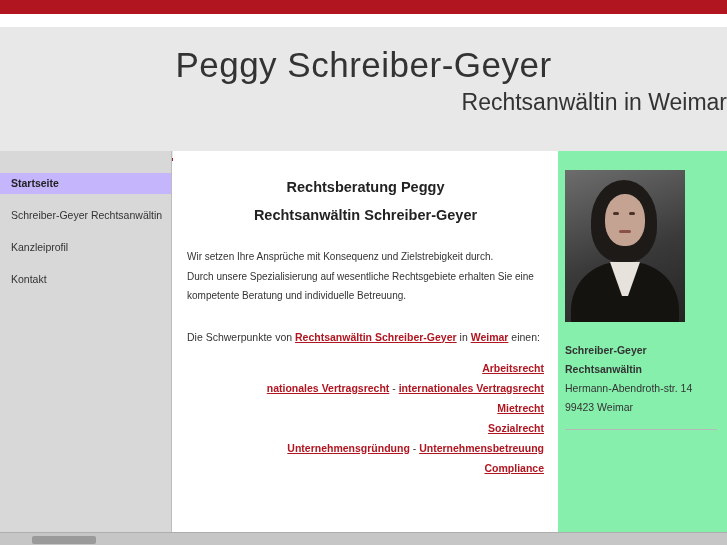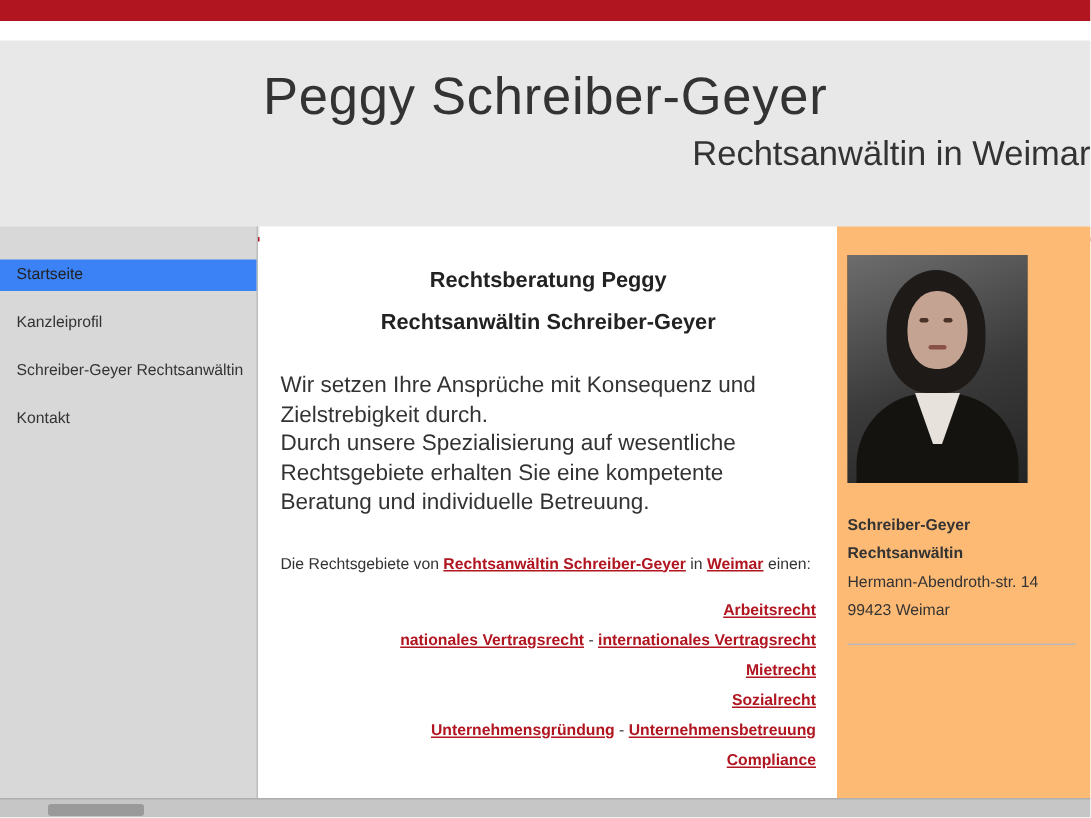--- a/index.html
+++ b/index.html
@@ -86,22 +86,22 @@
   .nav li {
     font-size: 10.5px;
     color: #333333;
     padding: 0 0 0 11px;
     height: 21px;
     line-height: 21px;
     margin-bottom: 11px;
     cursor: pointer;
   }
   .nav li.active {
-    background: #3b82f6;
-    font-weight: normal;
+    background: #c4b5fd;
+    font-weight: bold;
     color: #222222;
   }
   
   .content {
     position: absolute;
     left: 173px; top: 0;
     width: 385px;
     height: 381px;
     background: #ffffff;
     box-sizing: border-box;
@@ -117,21 +117,21 @@
   }
   .content .para {
     margin-top: 18px;
     font-size: 10.5px;
     color: #333333;
     line-height: 19.5px;
     text-align: left;
   }
   .content .para2 {
     margin-top: 18px;
-    font-size: 15px;
+    font-size: 10px;
     color: #333333;
     line-height: 19.5px;
   }
   .content .focus-line {
     margin-top: 22px;
     font-size: 10.5px;
     color: #333333;
     line-height: 19px;
   }
   a.red-link {
@@ -150,21 +150,21 @@
     color: #b01520;
     text-decoration: underline;
     font-weight: bold;
   }
   
   .rightcol {
     position: absolute;
     left: 558px; top: 0;
     width: 169px;
     height: 381px;
-    background: #fdba74;
+    background: #86efac;
     box-sizing: border-box;
     padding: 19px 0 0 7px;
   }
   .portrait {
     width: 120px;
     height: 152px;
     background: #2b2b2b;
     position: relative;
     overflow: hidden;
   }
@@ -269,38 +269,38 @@
       <div class="site-title">Peggy Schreiber-Geyer</div>
       <div class="site-subtitle">Rechtsanwältin in Weimar</div>
     </div>
   </div>
 
   <div class="body-area">
 
     <div class="sidebar">
       <ul class="nav">
         <li class="active">Startseite</li>
+        <li>Schreiber-Geyer Rechtsanwältin</li>
         <li>Kanzleiprofil</li>
-        <li>Schreiber-Geyer Rechtsanwältin</li>
         <li>Kontakt</li>
       </ul>
     </div>
 
     <div class="content">
       <h2>Rechtsberatung Peggy</h2>
       <h2>Rechtsanwältin Schreiber-Geyer</h2>
 
 
       <div class="para2">
         <div>Wir setzen Ihre Ansprüche mit Konsequenz und Zielstrebigkeit durch.</div>
         <div>Durch unsere Spezialisierung auf wesentliche Rechtsgebiete erhalten Sie eine kompetente Beratung und individuelle Betreuung.</div>
       </div>
 
       <div class="focus-line">
-        <span>Die Rechtsgebiete von </span><a class="red-link" href="#">Rechtsanwältin Schreiber-Geyer</a><span> in </span><a class="red-link" href="#">Weimar</a><span> einen:</span>
+        <span>Die Schwerpunkte von </span><a class="red-link" href="#">Rechtsanwältin Schreiber-Geyer</a><span> in </span><a class="red-link" href="#">Weimar</a><span> einen:</span>
       </div>
 
       <div class="links-list">
         <div>
           <a href="#">Arbeitsrecht</a>
         </div>
         <div>
           <a href="#">nationales Vertragsrecht</a><span> - </span><a href="#">internationales Vertragsrecht</a>
         </div>
         <div>

